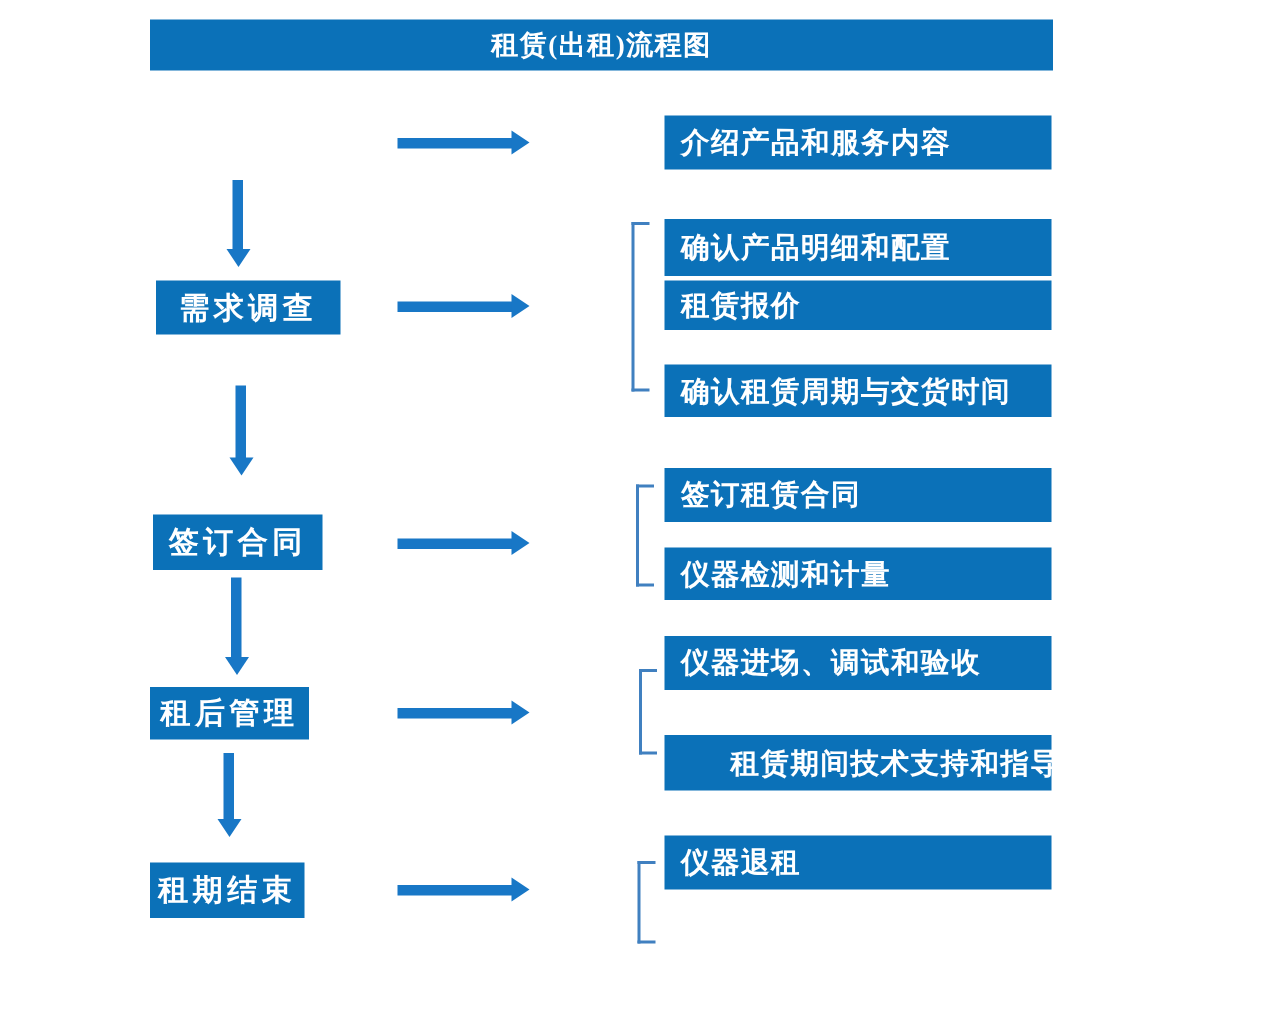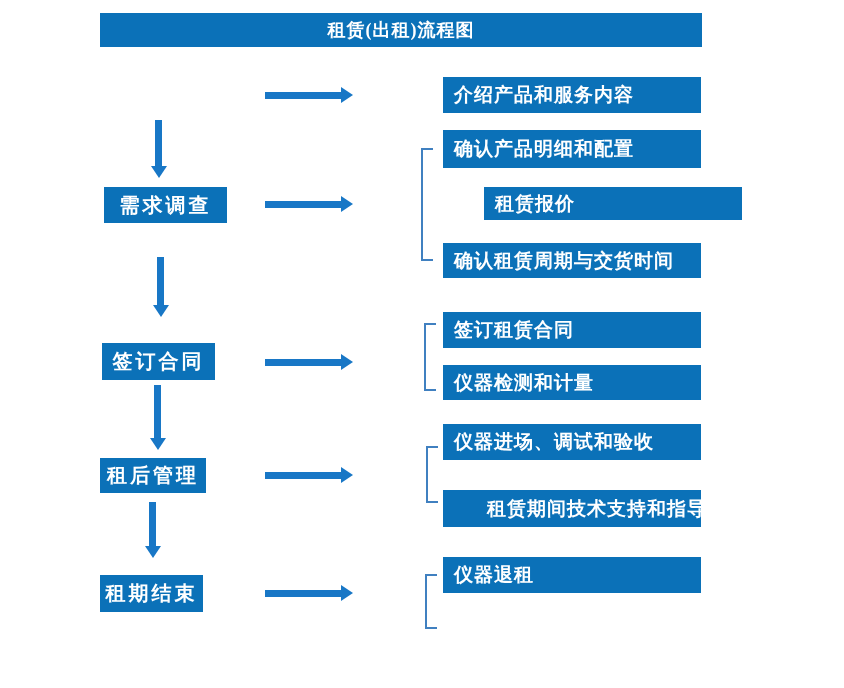--- a/index.html
+++ b/index.html
@@ -25,22 +25,22 @@
     display:flex;align-items:center;font-size:19px;font-weight:bold;letter-spacing:1px;
     padding-left:11px;box-sizing:border-box;white-space:nowrap;
   }
   .lb1{left:103px;top:77px;width:122px;height:36px;}
   .lb2{left:104px;top:187px;width:123px;height:36px;}
   .lb3{left:102px;top:343px;width:113px;height:37px;}
   .lb4{left:100px;top:458px;width:106px;height:35px;}
   .lb5{left:100px;top:575px;width:103px;height:37px;}
 
   .rb1a{top:77px;height:36px;}
-  .rb2a{top:130px;height:38px;}
-  .rb2b{top:187px;height:33px;margin-left:41px;}
+  .rb2a{top:146px;height:38px;}
+  .rb2b{top:187px;height:33px;}
   .rb2c{top:243px;height:35px;}
   .rb3a{top:312px;height:36px;}
   .rb3b{top:365px;height:35px;}
   .rb4a{top:424px;height:36px;}
   .rb4b{top:490px;height:37px;padding-left:44px;}
   .rb5a{top:557px;height:36px;}
   .rb5b{top:608px;height:37px;}
 
   
   .harrow{position:absolute;left:265px;width:88px;height:16px;}

